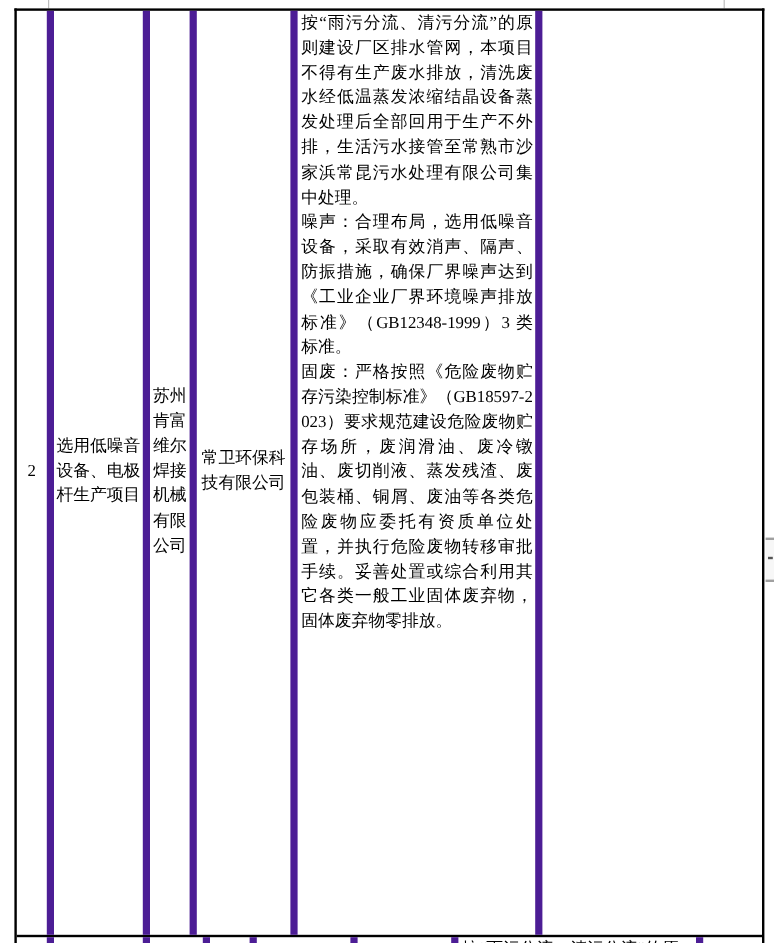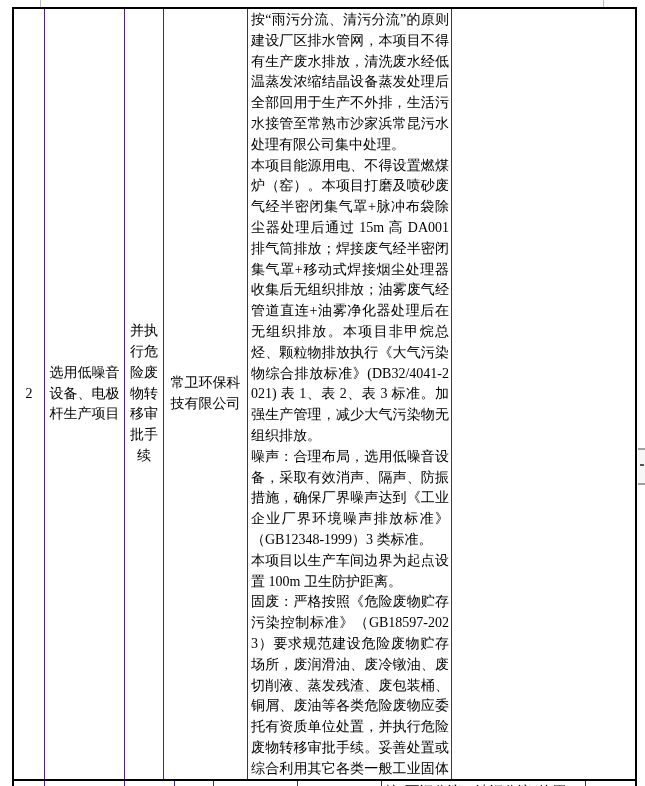--- a/index.html
+++ b/index.html
@@ -28,21 +28,21 @@
     width: 625px;
     box-sizing: border-box;
     border: 2px solid #000;
     border-bottom: none;
   }
   .row { display: flex; width: 100%; }
   .row-main { height: 770px; border-bottom: 2px solid #000; }
   .row-next { height: 40px; }
   .cell {
     box-sizing: border-box;
-    border-right: 1px solid #4c1d95;
+    border-right: 6px solid #4c1d95;
     overflow: hidden;
     display: flex;
     align-items: center;
     justify-content: center;
     text-align: center;
     font-size: 14px;
     line-height: 20.8px;
     padding: 0 2px;
     word-break: break-all;
   }
@@ -90,30 +90,28 @@
   <div class="tbl">
 
     <div class="row row-main">
       <div class="cell c0">
         <span>2</span>
       </div>
       <div class="cell c1">
         <span>选用低噪音设备、电极杆生产项目</span>
       </div>
       <div class="cell c3">
-        <span>并执行危险废物转移审批手续</span>
+        <span>苏州肯富维尔焊接机械有限公司</span>
       </div>
       <div class="cell c4">
         <span>常卫环保科技有限公司</span>
       </div>
       <div class="cell c6">
         <div class="para">按“雨污分流、清污分流”的原则建设厂区排水管网，本项目不得有生产废水排放，清洗废水经低温蒸发浓缩结晶设备蒸发处理后全部回用于生产不外排，生活污水接管至常熟市沙家浜常昆污水处理有限公司集中处理。</div>
-        <div class="para">本项目能源用电、不得设置燃煤炉（窑）。本项目打磨及喷砂废气经半密闭集气罩+脉冲布袋除尘器处理后通过 15m 高 DA001 排气筒排放；焊接废气经半密闭集气罩+移动式焊接烟尘处理器收集后无组织排放；油雾废气经管道直连+油雾净化器处理后在无组织排放。本项目非甲烷总烃、颗粒物排放执行《大气污染物综合排放标准》(DB32/4041-2021) 表 1、表 2、表 3 标准。加强生产管理，减少大气污染物无组织排放。</div>
         <div class="para">噪声：合理布局，选用低噪音设备，采取有效消声、隔声、防振措施，确保厂界噪声达到《工业企业厂界环境噪声排放标准》（GB12348-1999）3 类标准。</div>
-        <div class="para">本项目以生产车间边界为起点设置 100m 卫生防护距离。</div>
         <div class="para">固废：严格按照《危险废物贮存污染控制标准》（GB18597-2023）要求规范建设危险废物贮存场所，废润滑油、废冷镦油、废切削液、蒸发残渣、废包装桶、铜屑、废油等各类危险废物应委托有资质单位处置，并执行危险废物转移审批手续。妥善处置或综合利用其它各类一般工业固体废弃物，固体废弃物零排放。</div>
       </div>
       <div class="cell c7"></div>
     </div>
 
     <div class="row row-next">
       <div class="cell c0"></div>
       <div class="cell c1"></div>
       <div class="cell c2"></div>
       <div class="cell c3"></div>

